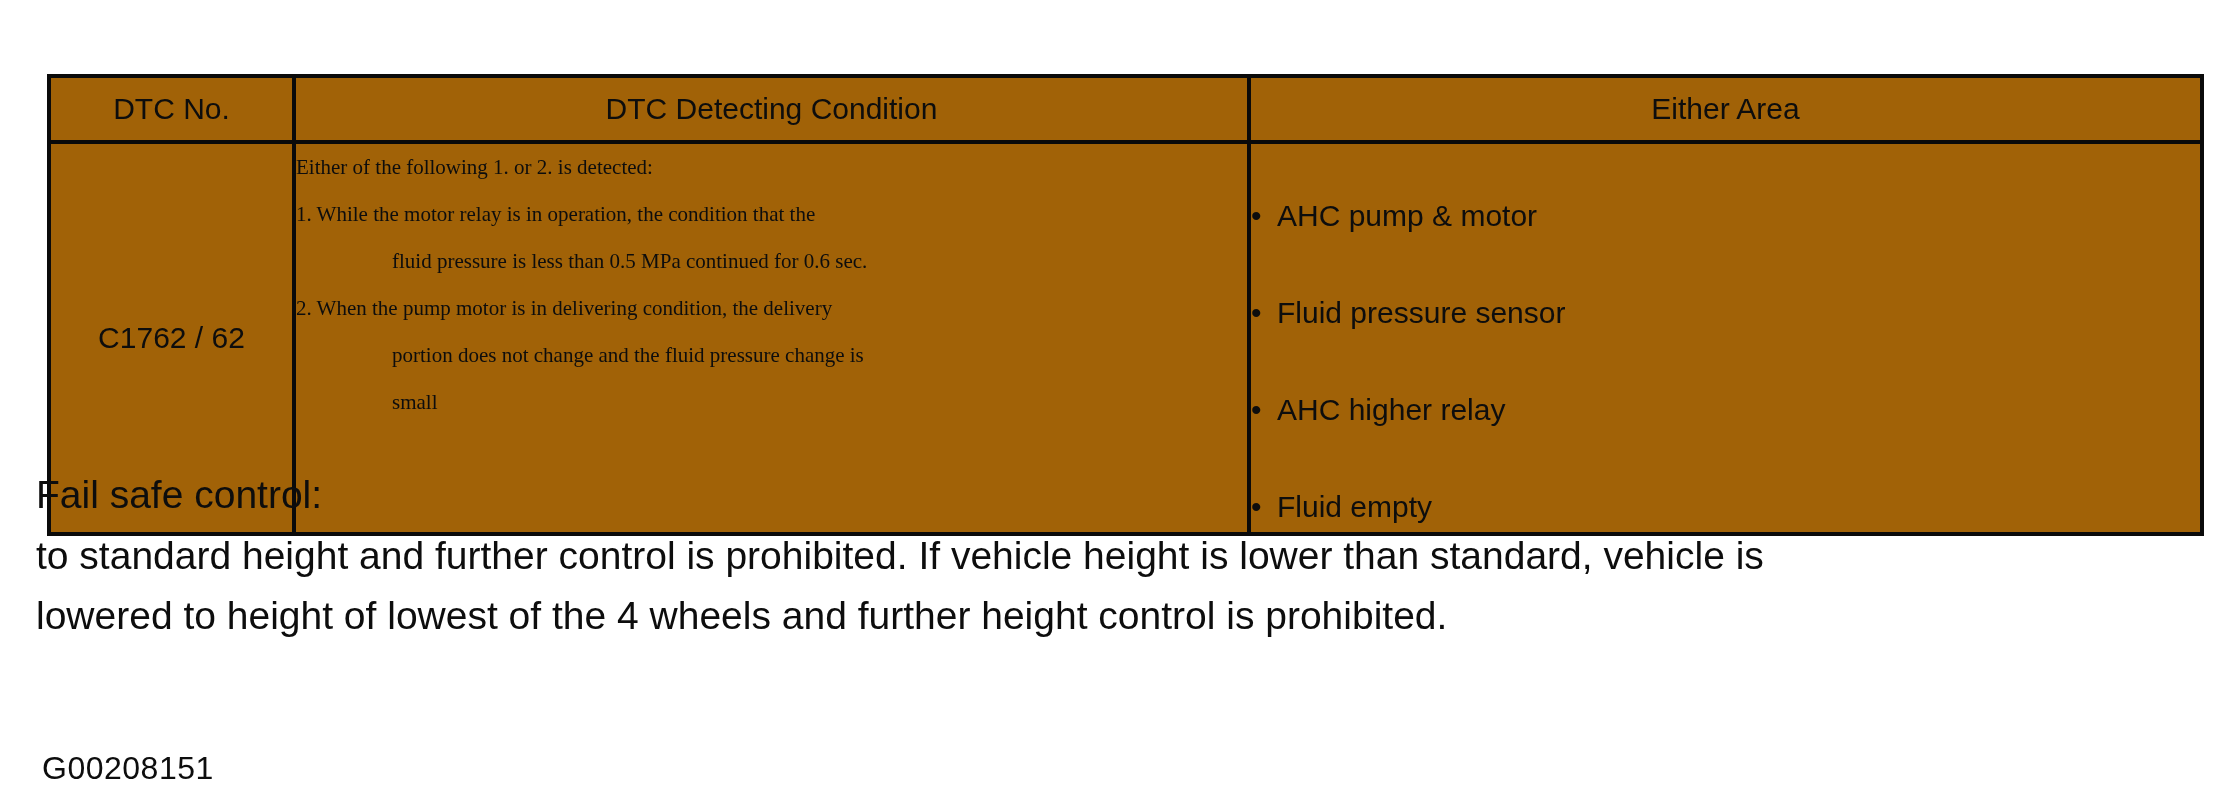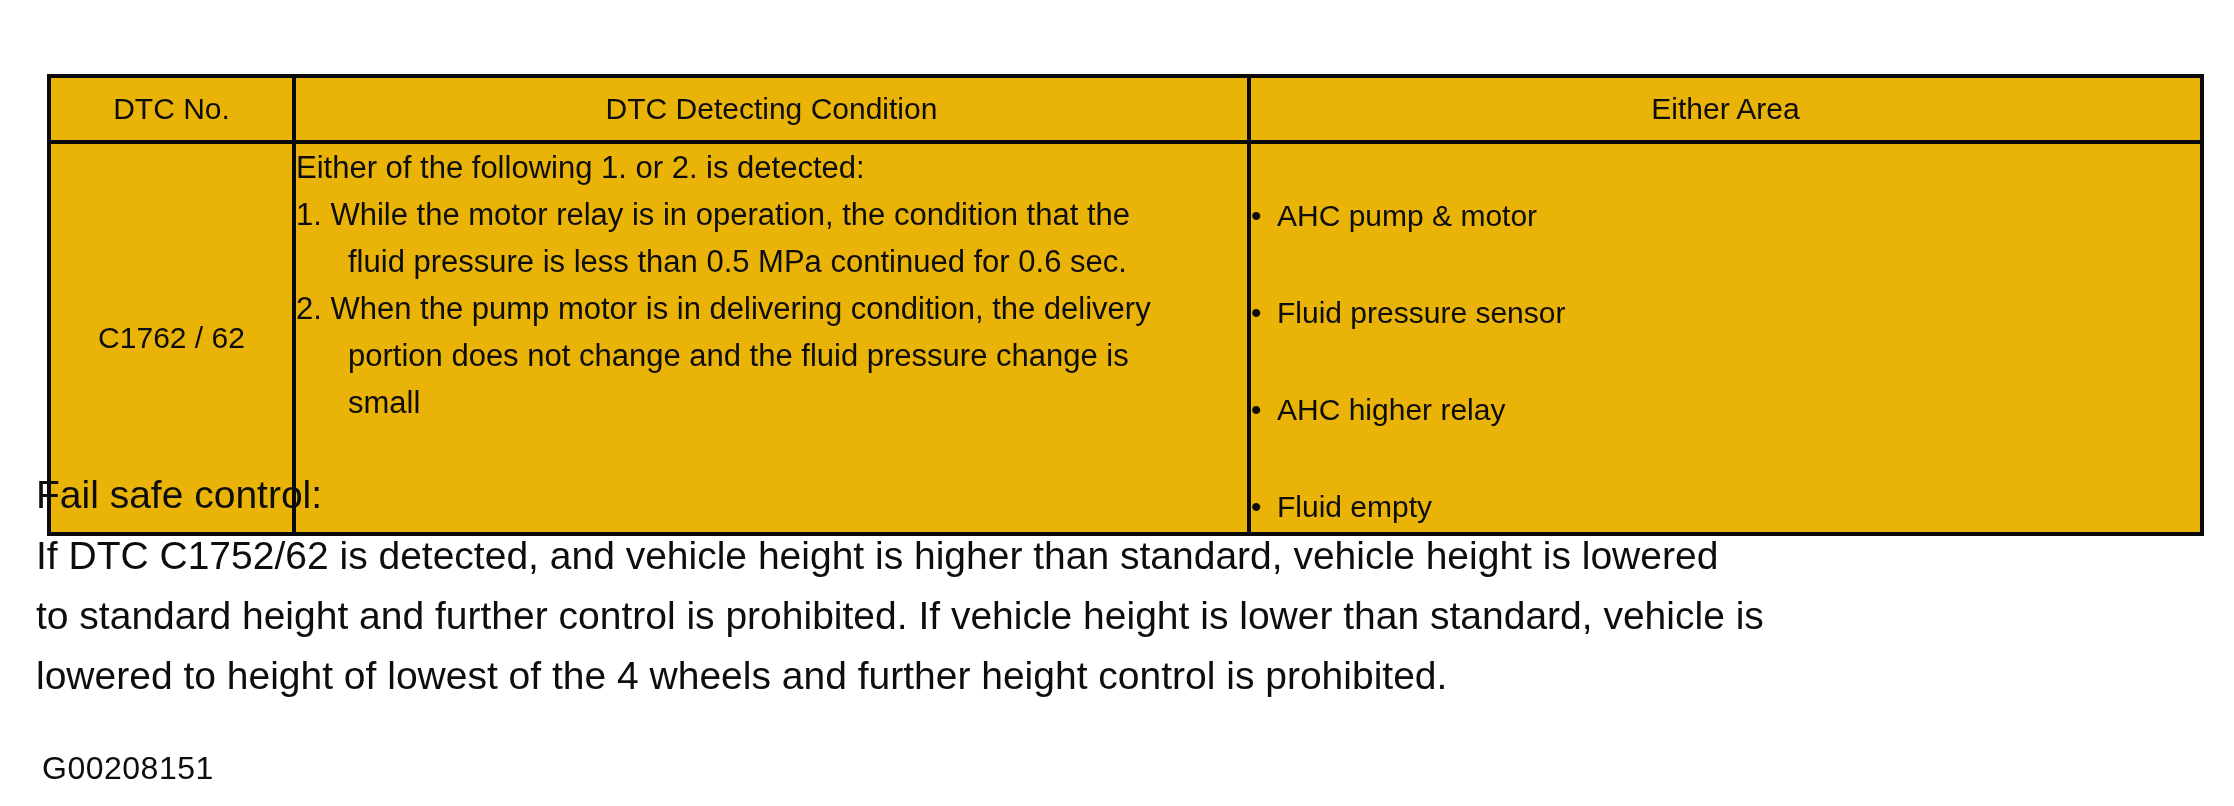--- a/index.html
+++ b/index.html
@@ -27,44 +27,46 @@
     border-collapse: collapse;
     table-layout: fixed;
   }
   table.dtc-table th,
   table.dtc-table td {
     border: 4px solid #0a0a0a;
     font-size: 30px;
     font-weight: 400;
     color: #0d0d0d;
     padding: 0;
-    background: #eab308;
+    background: #a16207;
   }
   table.dtc-table th {
     height: 62px;
     text-align: center;
     vertical-align: middle;
     font-size: 30px;
   }
   td.cell-dtc-no {
     text-align: center;
     vertical-align: middle;
     font-size: 31px;
   }
   td.cell-condition {
     vertical-align: top;
     padding: 20px 8px 0 14px;
   }
   .cond-line {
     line-height: 47px;
     white-space: nowrap;
-    font-size: 31px;
+    font-size: 21px;
+    font-family: Liberation Serif, serif;
   }
   .cond-line.cont {
     padding-left: 52px;
+    margin-left: 44px;
   }
   td.cell-trouble {
     vertical-align: middle;
     padding-left: 16px;
   }
   .trouble-item {
     line-height: 50px;
     font-size: 30px;
     white-space: nowrap;
     margin-top: 47px;
@@ -132,20 +134,19 @@
         <div class="trouble-item"><span class="bullet">•</span><span>Fluid pressure sensor</span></div>
         <div class="trouble-item"><span class="bullet">•</span><span>AHC higher relay</span></div>
         <div class="trouble-item"><span class="bullet">•</span><span>Fluid empty</span></div>
       </td>
     </tr>
   </tbody>
     </table>
 
   <div class="fail-safe">
     <div class="fail-safe-heading">Fail safe control:</div>
-    <div class="fail-safe-line">If DTC C1752/62 is detected, and vehicle height is higher than standard, vehicle height is lowered</div>
     <div class="fail-safe-line">to standard height and further control is prohibited. If vehicle height is lower than standard, vehicle is</div>
     <div class="fail-safe-line">lowered to height of lowest of the 4 wheels and further height control is prohibited.</div>
   </div>
 
   <div class="figure-code">G00208151</div>
 
 </div>
 
 </body></html>

